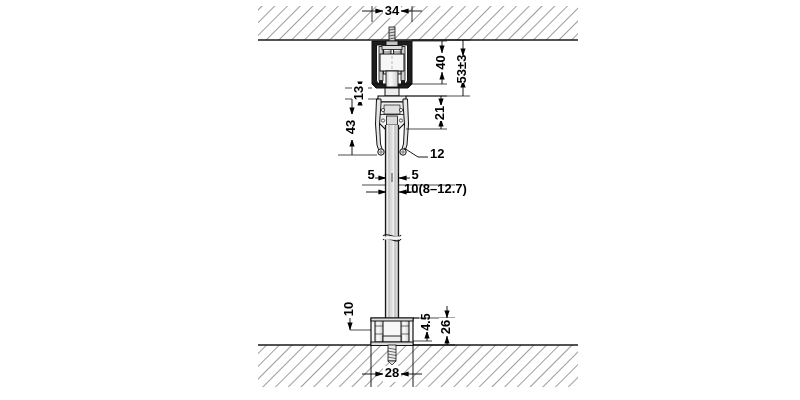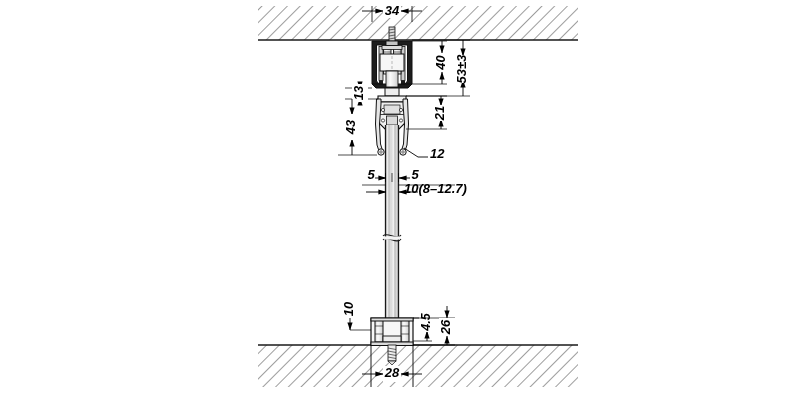--- a/index.html
+++ b/index.html
@@ -2,21 +2,21 @@
 <html><head>
 <meta charset="utf-8">
 <title>Sliding Door Hardware Cross-Section</title>
 <style>
   html,body{margin:0;padding:0;background:#ffffff;}
   body{
     width:800px;height:400px;overflow:hidden;
     font-family:"Liberation Sans", sans-serif;
     color:#000;
   }
-  #stage{position:relative;width:800px;height:400px;background:#fff;font-style:italic;}
+  #stage{position:relative;width:800px;height:400px;background:#fff;}
   #dwg{position:absolute;left:0;top:0;}
   .dimtxt{
     font-family:"Liberation Sans", sans-serif;
     font-size:13px;font-weight:bold;fill:#000;
     dominant-baseline:middle;
   }
   .dimtxt.small{font-size:12.5px;}
 </style>
 </head>
 <body>

